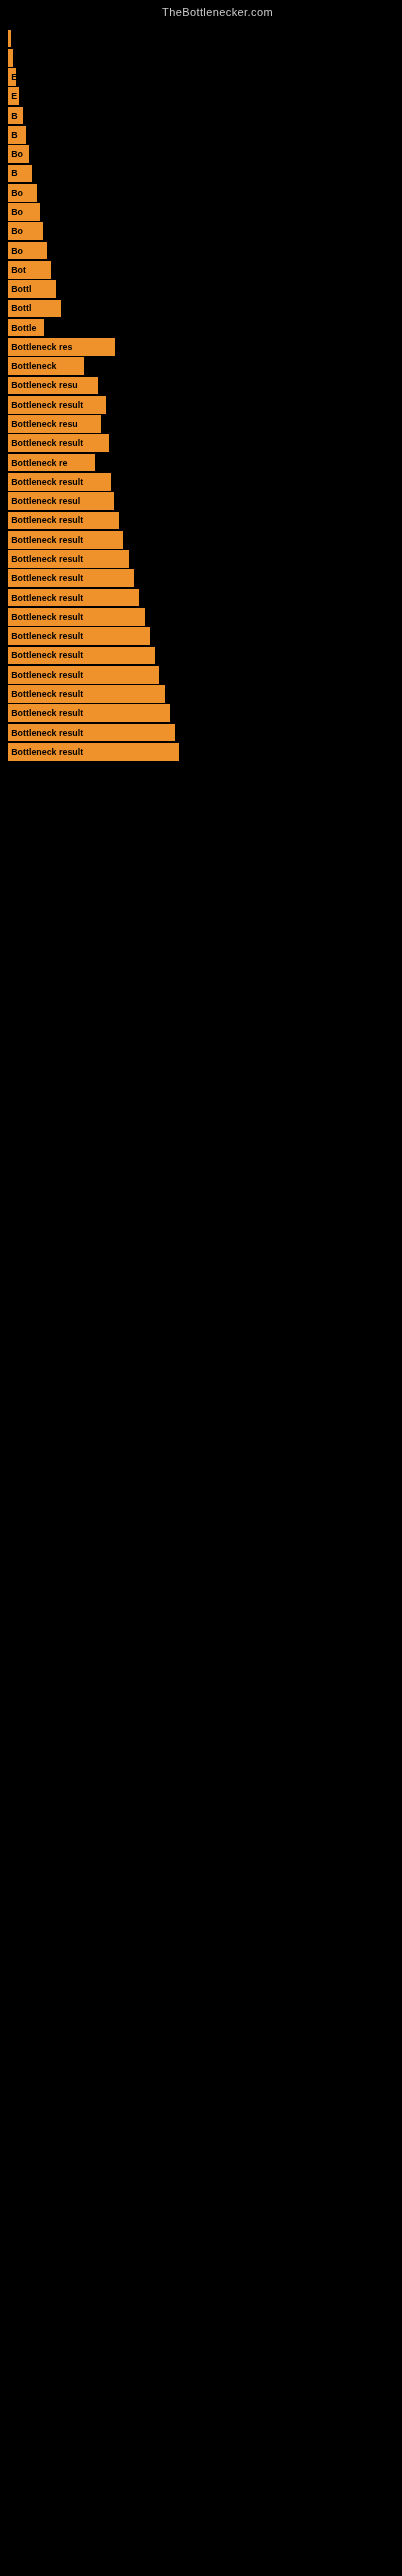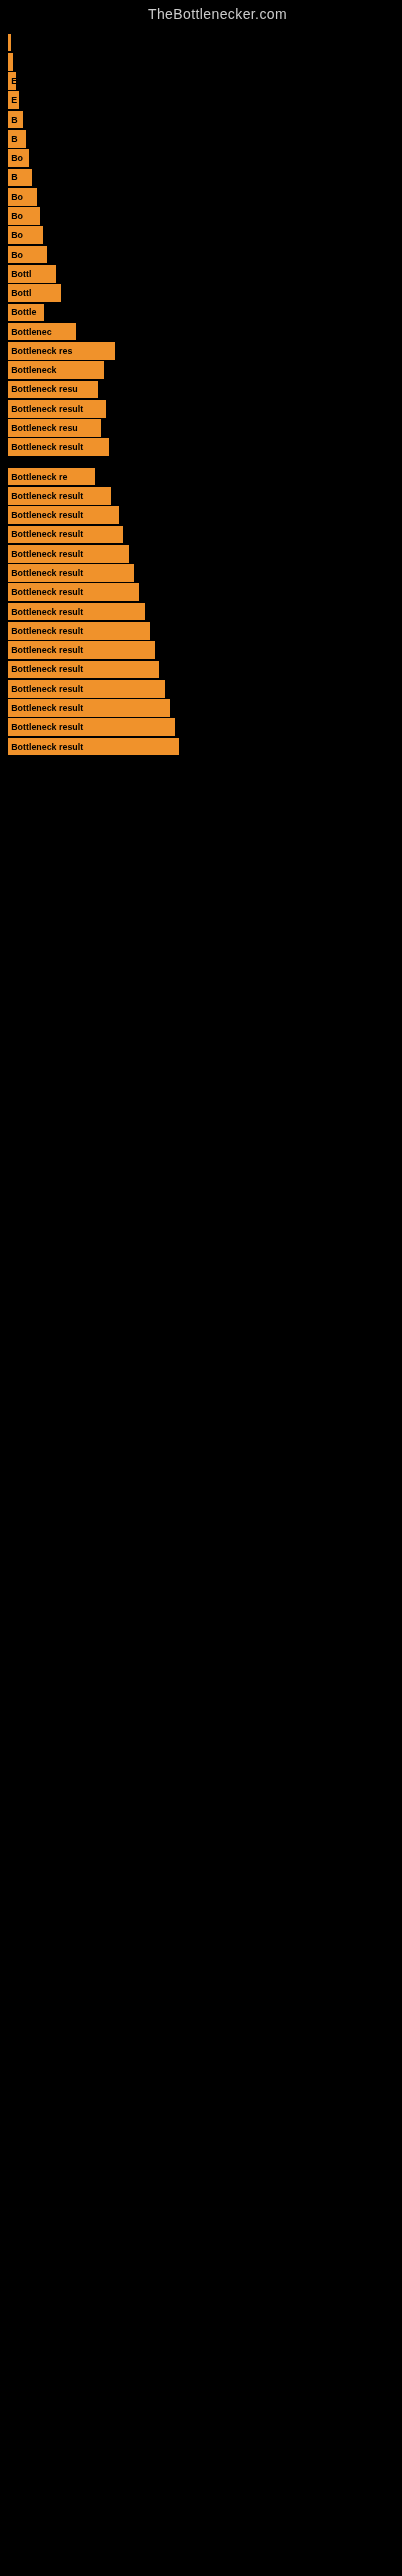--- a/index.html
+++ b/index.html
@@ -7,21 +7,21 @@
       background-color: #000;
       width: 403px;
       min-height: 2576px;
       font-family: Arial, sans-serif;
       position: relative;
       overflow-x: hidden;
     }
 
     .site-title {
       color: #ccc;
-      font-size: 14px;
+      font-size: 11px;
       text-align: center;
       padding: 6.4px 0 3.2px 0;
       letter-spacing: 0.4px;
       margin-left: 32px;
     }
 
     .bars-container {
       padding: 8px 0 0 8px;
       display: flex;
       flex-direction: column;
@@ -109,46 +109,46 @@
       <div class="bar" style="width: 35px;">
         <span>Bo</span>
       </div>
     </div>
     <div class="bar-row">
       <div class="bar" style="width: 39px;">
         <span>Bo</span>
       </div>
     </div>
     <div class="bar-row">
+      <div class="bar" style="width: 43px;">
+        <span>Bot</span>
+      </div>
+    </div>
+    <div class="bar-row">
       <div class="bar" style="width: 48px;">
         <span>Bottl</span>
       </div>
     </div>
     <div class="bar-row">
       <div class="bar" style="width: 53px;">
         <span>Bottl</span>
       </div>
     </div>
     <div class="bar-row">
       <div class="bar" style="width: 36px;">
         <span>Bottle</span>
       </div>
     </div>
     <div class="bar-row">
-      <div class="bar" style="width: 68px;">
-        <span>Bottlenec</span>
-      </div>
-    </div>
-    <div class="bar-row">
       <div class="bar" style="width: 107px;">
         <span>Bottleneck res</span>
       </div>
     </div>
     <div class="bar-row">
-      <div class="bar" style="width: 96px; text-align: right;">
+      <div class="bar" style="width: 76px; text-align: right;">
         <span>Bottleneck</span>
       </div>
     </div>
     <div class="bar-row">
       <div class="bar" style="width: 90px;">
         <span>Bottleneck resu</span>
       </div>
     </div>
     <div class="bar-row">
       <div class="bar" style="width: 98px;">
@@ -159,30 +159,35 @@
       <div class="bar" style="width: 93px;">
         <span>Bottleneck resu</span>
       </div>
     </div>
     <div class="bar-row">
       <div class="bar" style="width: 101px;">
         <span>Bottleneck result</span>
       </div>
     </div>
     <div class="bar-row">
-      <div class="bar" style="width: 87px; margin-top: 10px;">
+      <div class="bar" style="width: 87px;">
         <span>Bottleneck re</span>
       </div>
     </div>
     <div class="bar-row">
       <div class="bar" style="width: 103px;">
         <span>Bottleneck result</span>
       </div>
     </div>
     <div class="bar-row">
+      <div class="bar" style="width: 106px;">
+        <span>Bottleneck resul</span>
+      </div>
+    </div>
+    <div class="bar-row">
       <div class="bar" style="width: 111px;">
         <span>Bottleneck result</span>
       </div>
     </div>
     <div class="bar-row">
       <div class="bar" style="width: 115px;">
         <span>Bottleneck result</span>
       </div>
     </div>
     <div class="bar-row">

